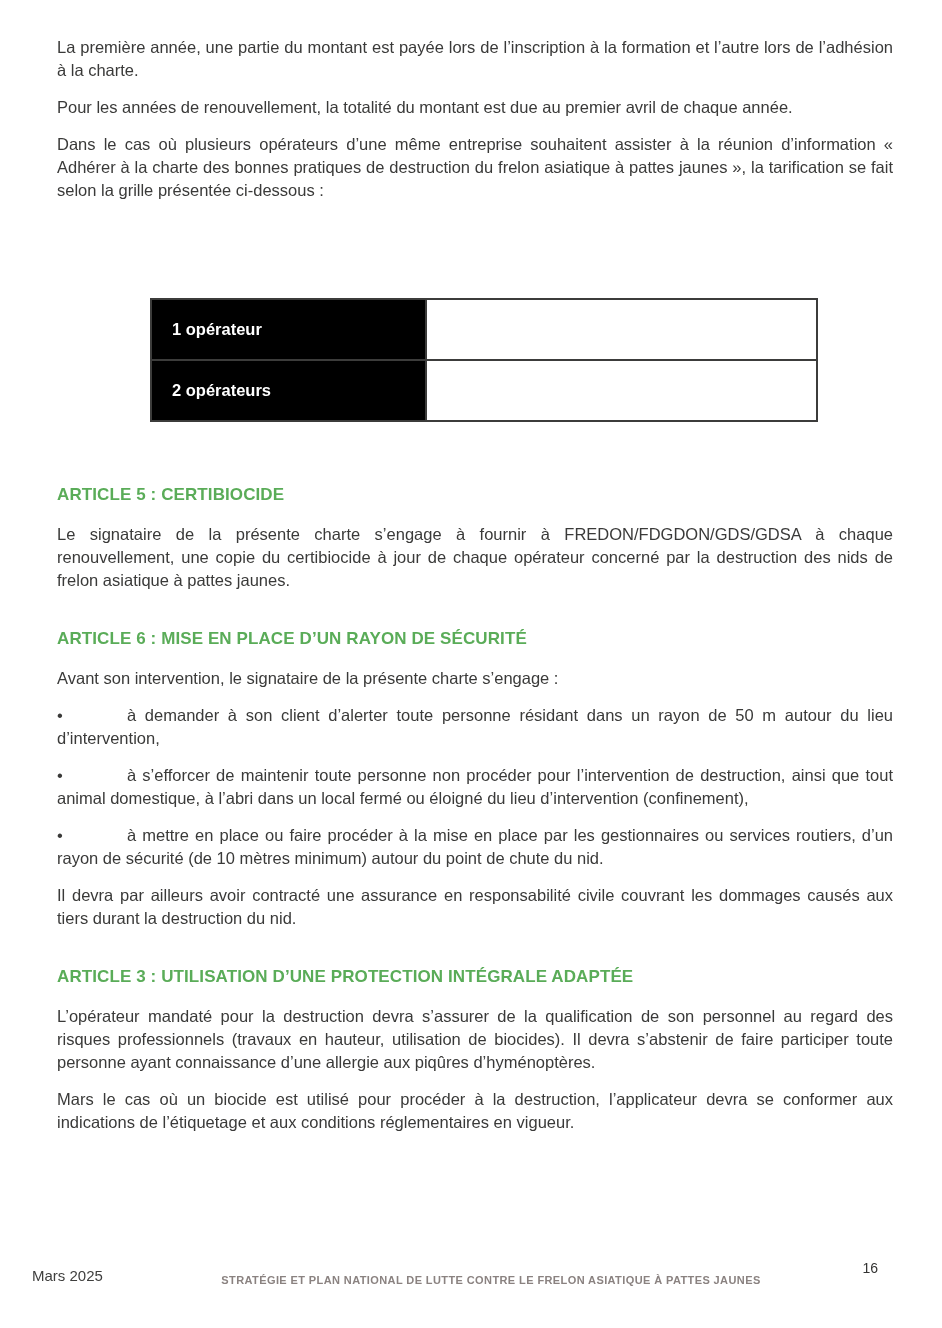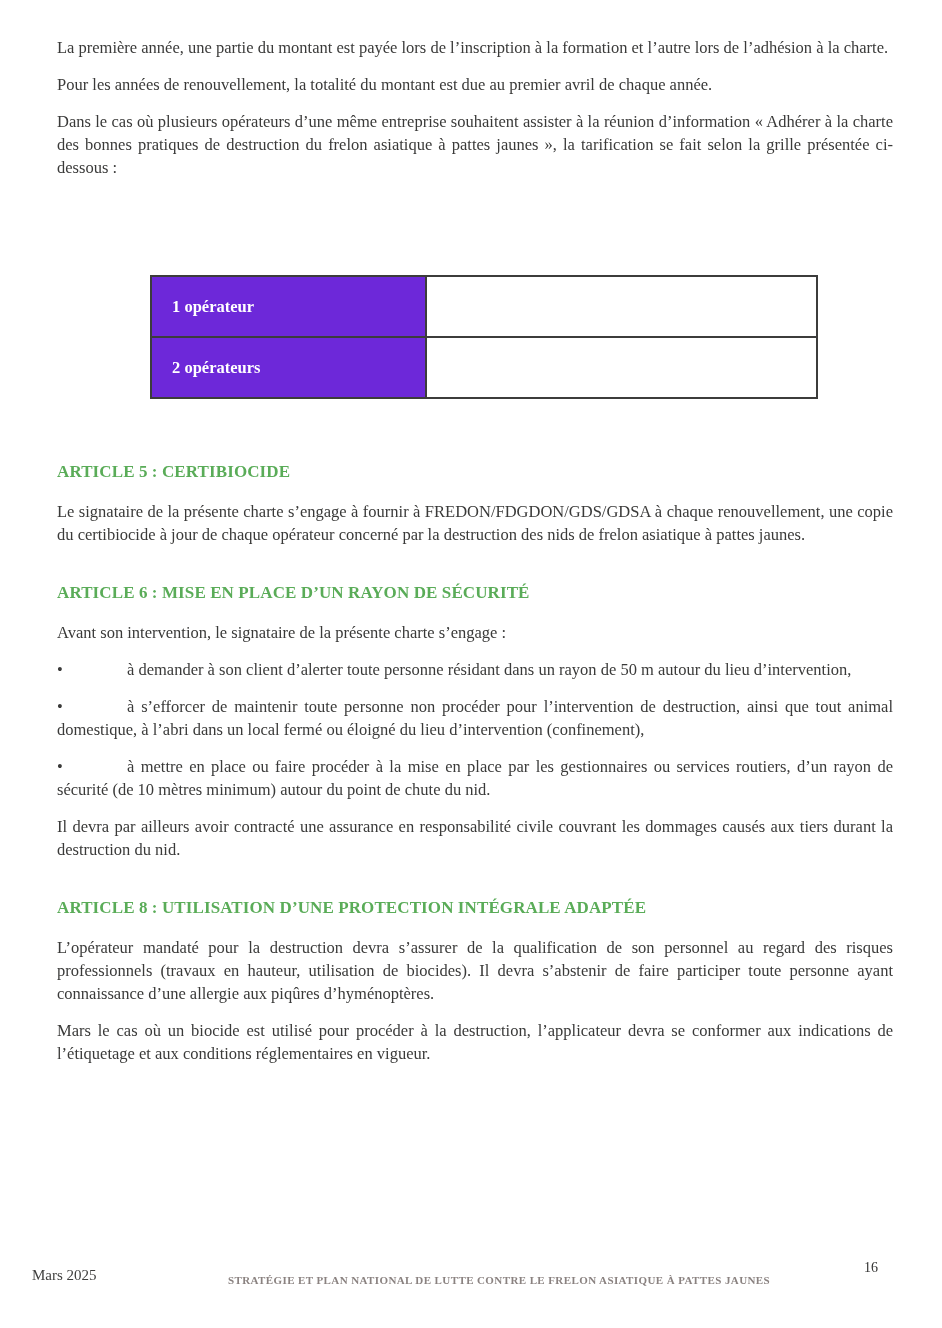--- a/index.html
+++ b/index.html
@@ -5,21 +5,21 @@
   html, body {
     margin: 0;
     padding: 0;
     background: #ffffff;
   }
   .page {
     position: relative;
     width: 942px;
     height: 1328px;
     background: #ffffff;
-    font-family: Liberation Serif, serif;
+    font-family: Liberation Sans, sans-serif;
     color: #3a3a39;
     overflow: hidden;
   }
   .content {
     padding: 36px 49px 0 57px;
   }
   p.body {
     font-size: 16.5px;
     line-height: 23px;
     margin: 0 0 14px 0;
@@ -35,21 +35,21 @@
     width: 62px;
   }
   table.price-table {
     border-collapse: collapse;
     margin: 96px 0 62px 93px;
     table-layout: fixed;
   }
   table.price-table th {
     width: 253px;
     height: 57px;
-    background: #6d28d9;
+    background: #000000;
     color: #ffffff;
     font-size: 16.5px;
     font-weight: bold;
     text-align: left;
     padding: 0 0 0 20px;
     border: 2px solid #3c3c3b;
   }
   table.price-table td {
     width: 387px;
     height: 57px;
@@ -75,21 +75,21 @@
     position: absolute;
     left: 32px;
     top: 11px;
     font-size: 15px;
     color: #3f3f3e;
   }
   .footer .center-text {
     position: absolute;
     left: 50%;
     transform: translateX(-50%);
-    margin-left: 28px;
+    margin-left: 20px;
     top: 18px;
     font-size: 11px;
     font-weight: bold;
     letter-spacing: 0.4px;
     color: #8a8280;
     white-space: nowrap;
   }
   .footer .page-number {
     position: absolute;
     right: 64px;
@@ -130,21 +130,21 @@
     <section>
       <h2 class="article-title">ARTICLE 6 : MISE EN PLACE D’UN RAYON DE SÉCURITÉ</h2>
       <p class="body">Avant son intervention, le signataire de la présente charte s’engage :</p>
       <p class="body bullet"><span class="bullet-mark">•</span><span class="bullet-gap"></span><span>à demander à son client d’alerter toute personne résidant dans un rayon de 50 m autour du lieu d’intervention,</span></p>
       <p class="body bullet"><span class="bullet-mark">•</span><span class="bullet-gap"></span><span>à s’efforcer de maintenir toute personne non procéder pour l’intervention de destruction, ainsi que tout animal domestique, à l’abri dans un local fermé ou éloigné du lieu d’intervention (confinement),</span></p>
       <p class="body bullet"><span class="bullet-mark">•</span><span class="bullet-gap"></span><span>à mettre en place ou faire procéder à la mise en place par les gestionnaires ou services routiers, d’un rayon de sécurité (de 10 mètres minimum) autour du point de chute du nid.</span></p>
       <p class="body">Il devra par ailleurs avoir contracté une assurance en responsabilité civile couvrant les dommages causés aux tiers durant la destruction du nid.</p>
     </section>
 
     <section>
-      <h2 class="article-title">ARTICLE 8 : UTILISATION D’UNE PROTECTION INTÉGRALE ADAPTÉE</h2>
+      <h2 class="article-title">ARTICLE 3 : UTILISATION D’UNE PROTECTION INTÉGRALE ADAPTÉE</h2>
       <p class="body">L’opérateur mandaté pour la destruction devra s’assurer de la qualification de son personnel au regard des risques professionnels (travaux en hauteur, utilisation de biocides). Il devra s’abstenir de faire participer toute personne ayant connaissance d’une allergie aux piqûres d’hyménoptères.</p>
       <p class="body">Mars le cas où un biocide est utilisé pour procéder à la destruction, l’applicateur devra se conformer aux indications de l’étiquetage et aux conditions réglementaires en vigueur.</p>
     </section>
 
   </div>
 
   <div class="footer">
     <span class="date">Mars 2025</span>
     <span class="center-text">STRATÉGIE ET PLAN NATIONAL DE LUTTE CONTRE LE FRELON ASIATIQUE À PATTES JAUNES</span>
     <span class="page-number">16</span>

